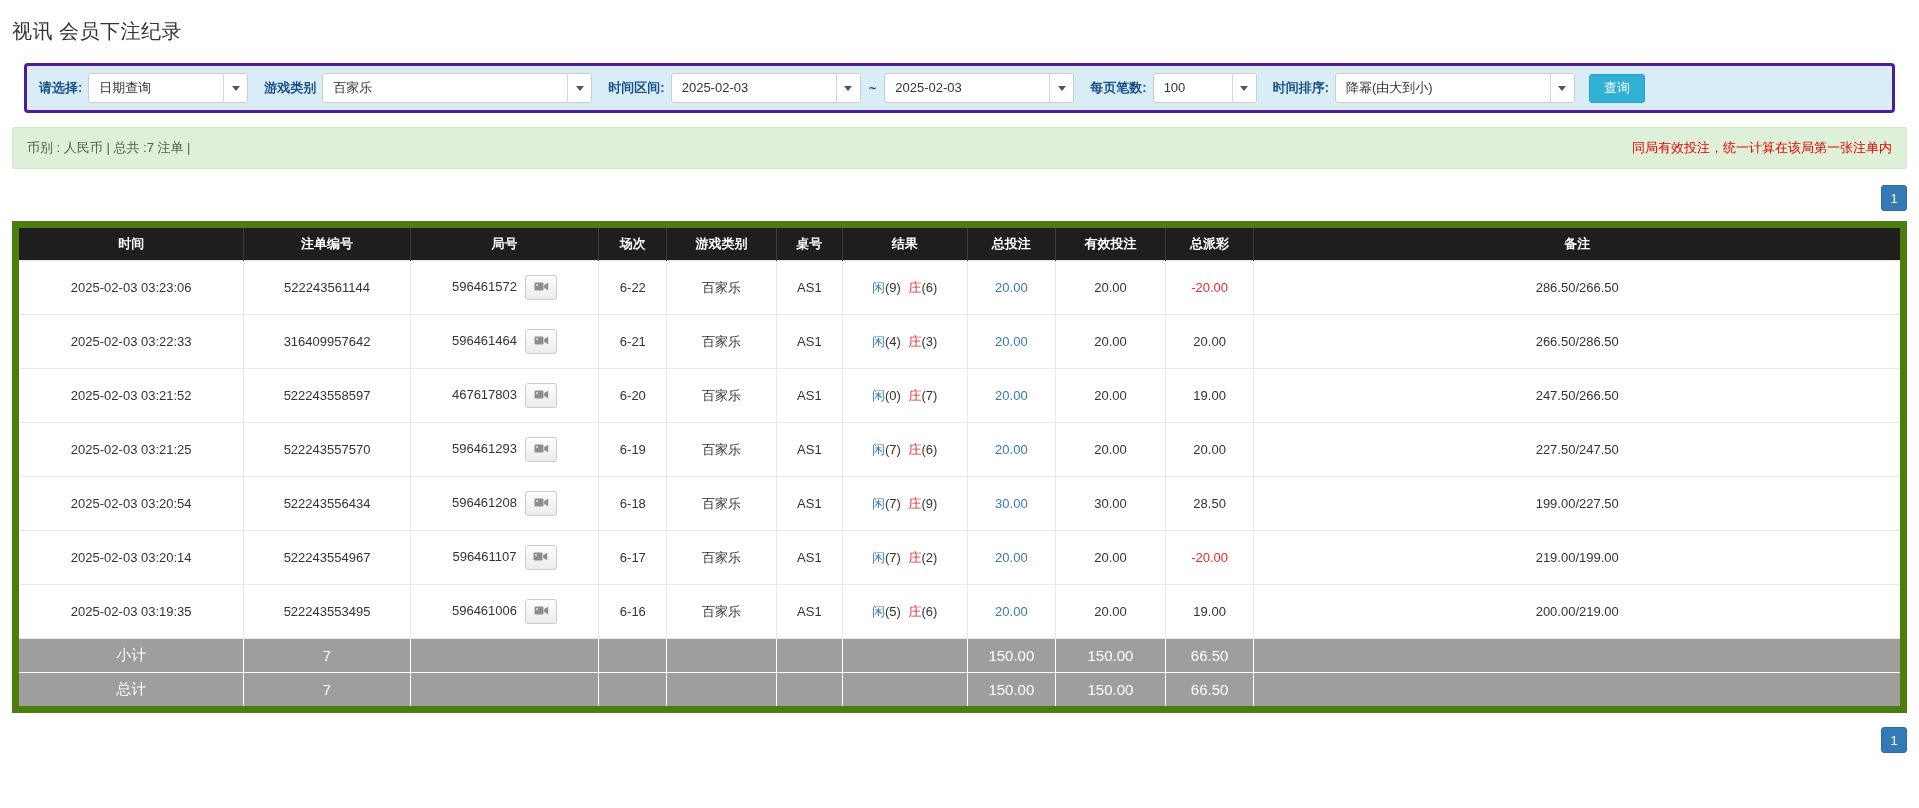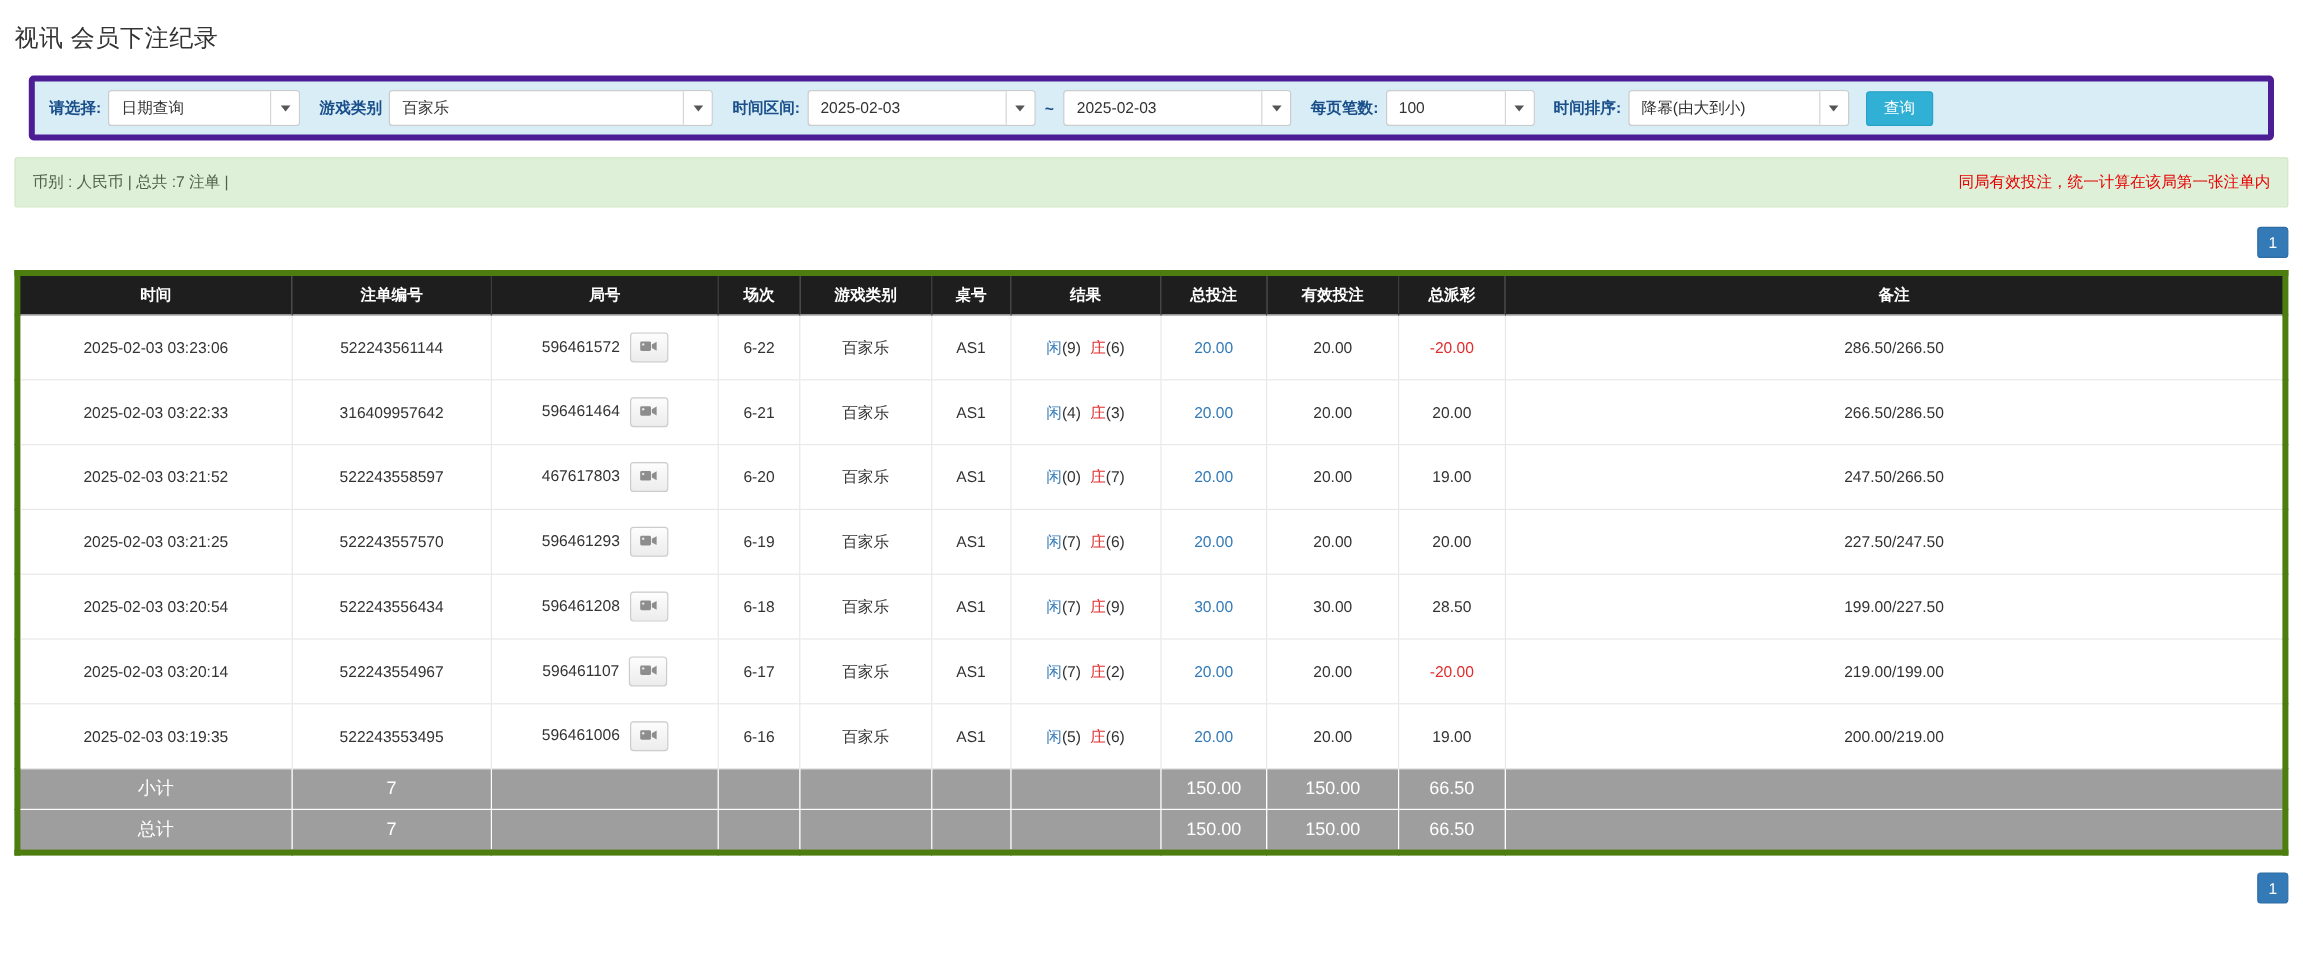--- a/index.html
+++ b/index.html
@@ -20,21 +20,21 @@
     color:#333;font-size:13px;width:1919px;min-height:808px;
   }
   .page{padding:10px 0 20px;}
   .page-title{
     font-size:20px;font-weight:normal;color:#333;
     margin:8px 12px 18px;letter-spacing:.5px;
   }
   
   .filter-bar{
     background:var(--filter-bg,#d9edf7);
-    border:5px solid #4c1d95;border-radius:4px;
+    border:3px solid #4c1d95;border-radius:4px;
     margin:0 24px 14px;padding:7px 10px;
     display:flex;align-items:center;gap:6px;flex-wrap:wrap;
   }
   .filter-label{
     color:var(--label-blue,#1a4f8a);font-weight:bold;font-size:13px;
     margin-left:10px;white-space:nowrap;
   }
   .filter-label:first-child{margin-left:2px;}
   .combo{
     display:inline-flex;align-items:stretch;justify-content:space-between;
@@ -49,22 +49,22 @@
     width:24px;border-left:1px solid #d5d5d5;background:#fff;
     display:flex;align-items:center;justify-content:center;flex:0 0 24px;
   }
   .caret{
     width:0;height:0;border-left:4px solid transparent;
     border-right:4px solid transparent;border-top:5px solid #555;
   }
   .w-select{width:160px;}
   .w-game{width:270px;}
   .w-date{width:190px;}
-  .w-size{width:124px;}
-  .w-sort{width:184px;}
+  .w-size{width:104px;}
+  .w-sort{width:240px;}
   .tilde{color:var(--label-blue,#1a4f8a);font-weight:bold;margin:0 2px;}
   .search-btn{
     background:var(--button-blue,#31b0d5);color:#fff;border:1px solid #28a2c6;
     border-radius:3px;height:29px;padding:0 14px;font-size:13px;
     cursor:pointer;margin-left:8px;font-family:inherit;
   }
   
   .summary-bar{
     background:var(--summary-bg,#dff0d8);
     border:1px solid #d2e7c6;border-radius:2px;
@@ -80,21 +80,21 @@
     background:var(--accent-blue,#337ab7);color:#fff;
     border:1px solid #2e6da4;border-radius:3px;
     min-width:26px;height:26px;padding:0 6px;
     display:inline-flex;align-items:center;justify-content:center;
     font-size:13px;cursor:pointer;font-family:inherit;
   }
   
   .table-wrap{margin:0 12px;}
   table{
     width:100%;border-collapse:collapse;table-layout:fixed;
-    font-size:13px;border:5px solid #4d7c0f;
+    font-size:13px;border:7px solid #4d7c0f;
   }
   thead th{
     background:var(--header-bg,#1e1e1e);color:#fff;font-weight:bold;
     padding:7px 4px;text-align:center;border-right:1px solid #3c3c3c;
     font-size:13px;
   }
   thead th:last-child{border-right:none;}
   tbody td{
     background:#fff;text-align:center;padding:14px 4px;
     border:1px solid #e8e8e8;color:#333;

